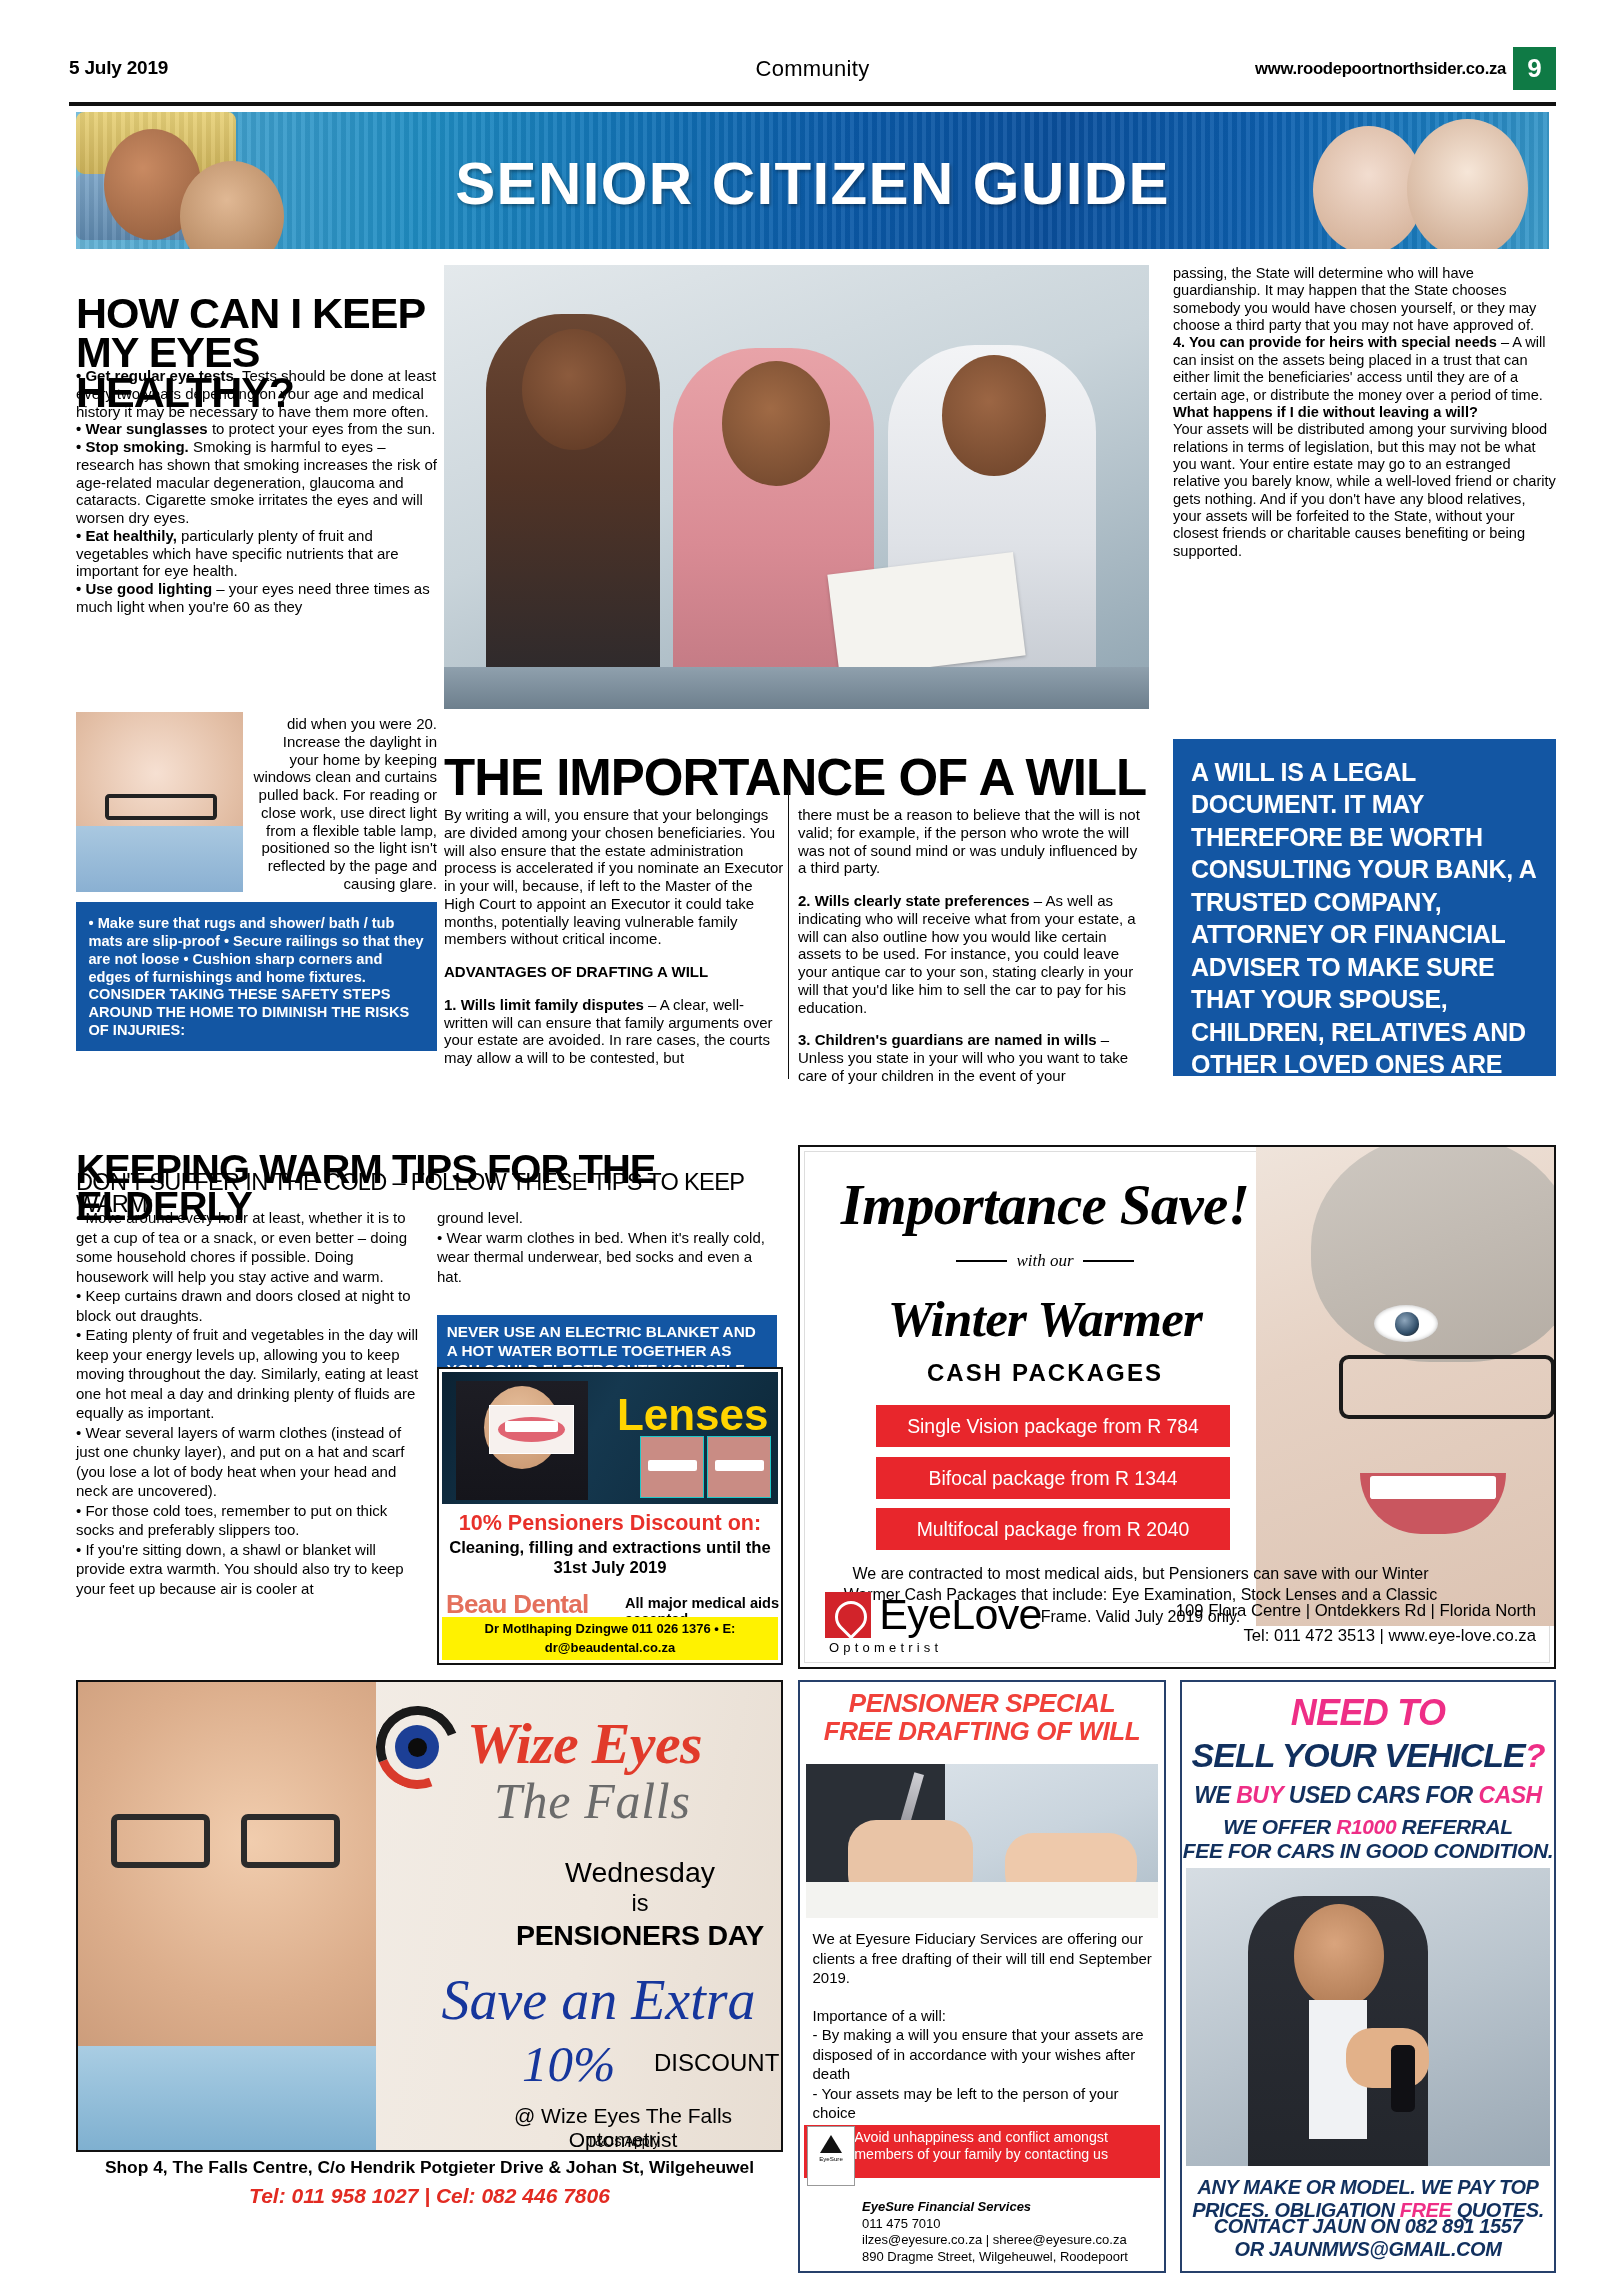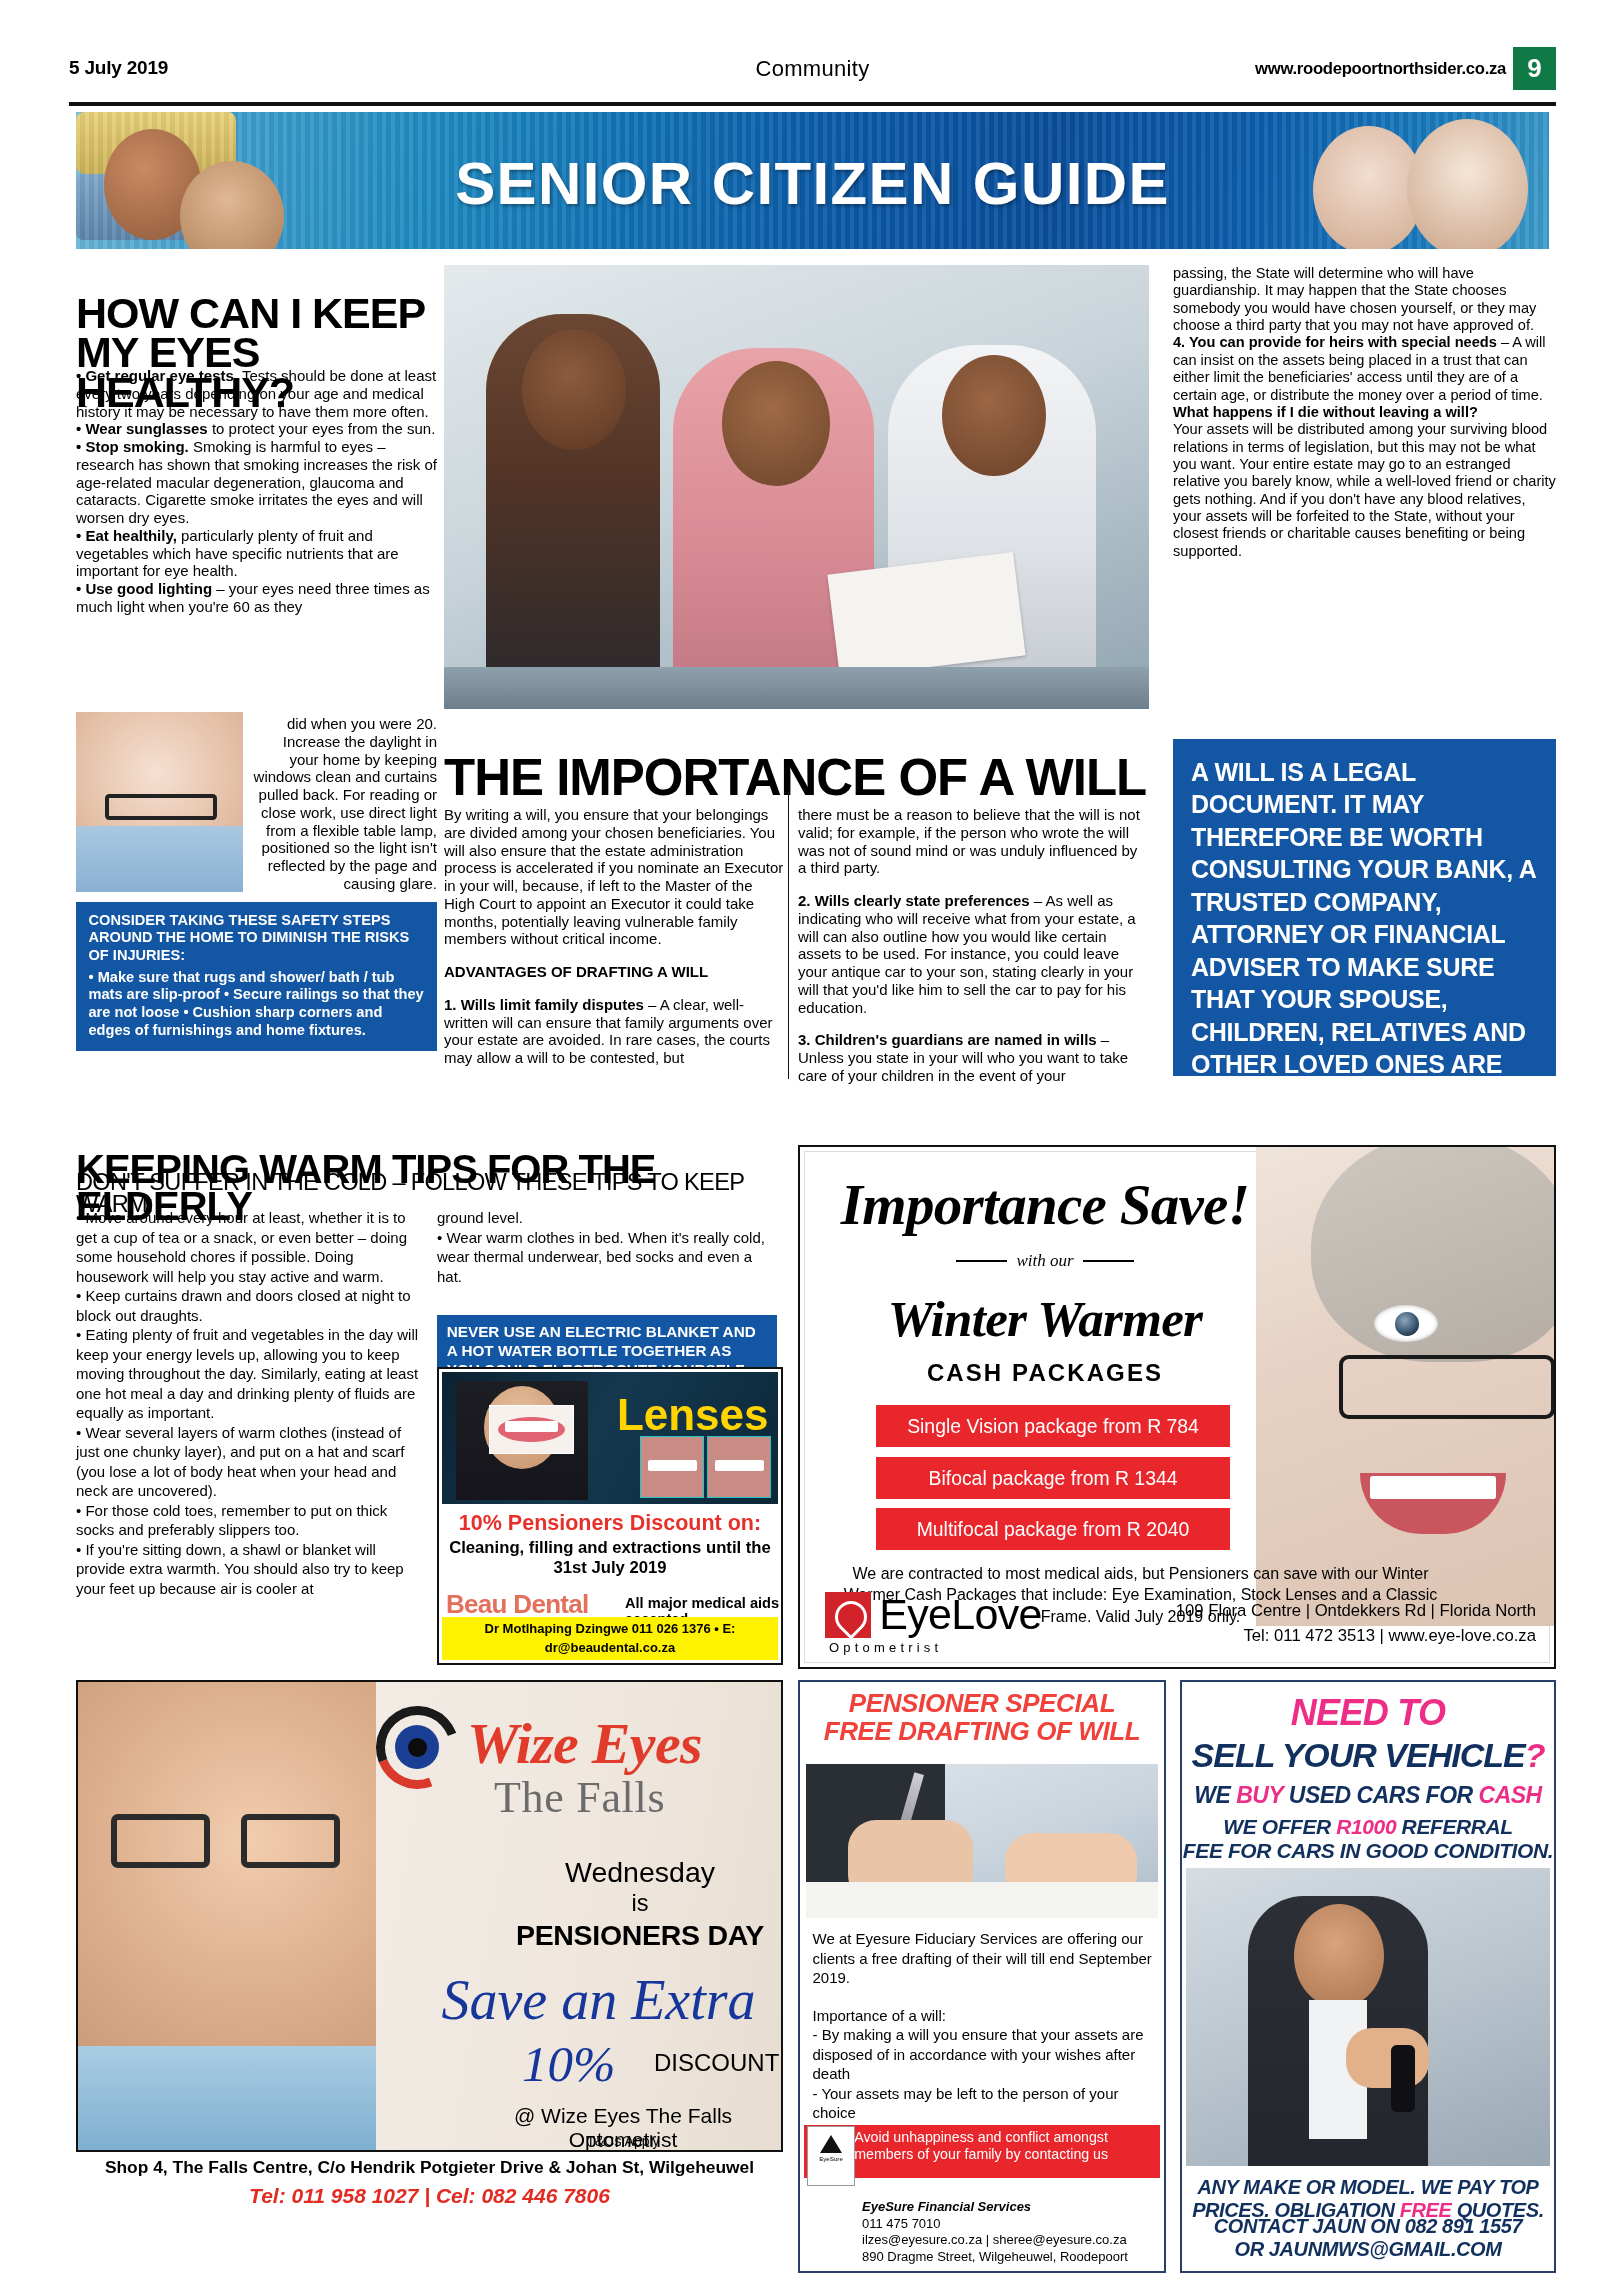--- a/index.html
+++ b/index.html
@@ -129,21 +129,21 @@
   .wize-man{position:absolute;left:0;top:0;width:298px;height:100%;background:radial-gradient(circle at 58% 34%,#f1cdae 0%,#dcae8c 45%,#c08f6e 100%);}
   .wize-man .shirt{position:absolute;left:0;bottom:0;width:100%;height:104px;background:linear-gradient(180deg,#a9cde3,#7fb0d0);}
   .wize-man .gl{position:absolute;left:33px;top:132px;width:229px;height:54px;}
   .wize-man .gl b{position:absolute;top:0;width:99px;height:54px;border:6.2px solid #2b2b2b;border-radius:7px;box-sizing:border-box;}
   .wize-man .gl b.l{left:0;} .wize-man .gl b.r{right:0;}
   .wize-logo-eye{position:absolute;left:298px;top:23.6px;width:83px;height:83px;}
   .wize-logo-eye .outer{position:absolute;inset:0;border-radius:50%;border:9.7px solid #1a1a1a;border-right-color:transparent;border-bottom-color:#d93a2b;transform:rotate(24deg);}
   .wize-logo-eye .iris{position:absolute;left:19.4px;top:19.4px;width:44px;height:44px;border-radius:50%;background:#1c3f96;}
   .wize-logo-eye .pupil{position:absolute;left:32px;top:32px;width:19.4px;height:19.4px;border-radius:50%;background:#0c0c0c;}
   .wize-t1{position:absolute;left:389px;top:28px;font-family:"Liberation Serif",serif;font-style:italic;font-weight:bold;font-size:58px;color:#e13b2b;letter-spacing:-0.7px;}
-  .wize-t2{position:absolute;left:416px;top:90px;font-family:"Liberation Serif",serif;font-size:44px;color:#6b6b6b;letter-spacing:0.7px;}
+  .wize-t2{position:absolute;left:416px;top:90px;font-family:"Liberation Serif",serif;font-size:50px;color:#6b6b6b;letter-spacing:0.7px;font-style:italic;}
   .wize-wed{position:absolute;left:430px;top:174px;width:264px;text-align:center;font-size:28.5px;}
   .wize-is{position:absolute;left:430px;top:208px;width:264px;text-align:center;font-size:23.6px;}
   .wize-day{position:absolute;left:416px;top:237px;width:292px;text-align:center;font-size:28.5px;font-weight:bold;letter-spacing:-0.3px;}
   .wize-save{position:absolute;left:333px;top:286px;width:375px;text-align:center;font-family:"Liberation Serif",serif;font-style:italic;font-size:56px;color:#16369c;}
   .wize-pct{position:absolute;left:444px;top:353px;font-family:"Liberation Serif",serif;font-style:italic;font-size:51px;color:#16369c;}
   .wize-disc{position:absolute;left:576px;top:367px;font-size:24px;}
   .wize-at{position:absolute;left:389px;top:422px;width:312px;text-align:center;font-size:21px;}
   .wize-tcs{position:absolute;left:389px;top:451px;width:312px;text-align:center;font-size:14px;}
   .wize-foot1{position:absolute;left:76px;top:2157px;width:707px;text-align:center;font-size:17.4px;font-weight:bold;}
   .wize-foot2{position:absolute;left:76px;top:2184px;width:707px;text-align:center;font-size:21px;font-weight:bold;font-style:italic;color:#e22b22;}
@@ -220,22 +220,22 @@
   <div class="eyes-wrapimg">
     <div class="glasses"></div>
     <div class="shirt"></div>
   </div>
   <div class="eyes-wrap-text body-txt">
     <div style="height:180px"></div>
     <div class="ind" style="margin-top:-172px;padding-left:174px;">did when you were 20. Increase the daylight in your home by keeping windows clean and curtains pulled back. For reading or close work, use direct light from a flexible table lamp, positioned so the light isn't reflected by the page and causing glare.</div>
   </div>
 
   <div class="safety-box blue-box">
+    <div style="margin-top:3.5px">• Make sure that rugs and shower/ bath / tub mats are slip-proof • Secure railings so that they are not loose • Cushion sharp corners and edges of furnishings and home fixtures.</div>
     <div>CONSIDER TAKING THESE SAFETY STEPS AROUND THE HOME TO DIMINISH THE RISKS OF INJURIES:</div>
-    <div style="margin-top:3.5px">• Make sure that rugs and shower/ bath / tub mats are slip-proof • Secure railings so that they are not loose • Cushion sharp corners and edges of furnishings and home fixtures.</div>
   </div>
 
   <div class="mid-photo">
     <div class="mp-wall"></div>
     <div class="mp-p1">
         <div class="face"></div>
       </div>
     <div class="mp-p2">
         <div class="face"></div>
       </div>

